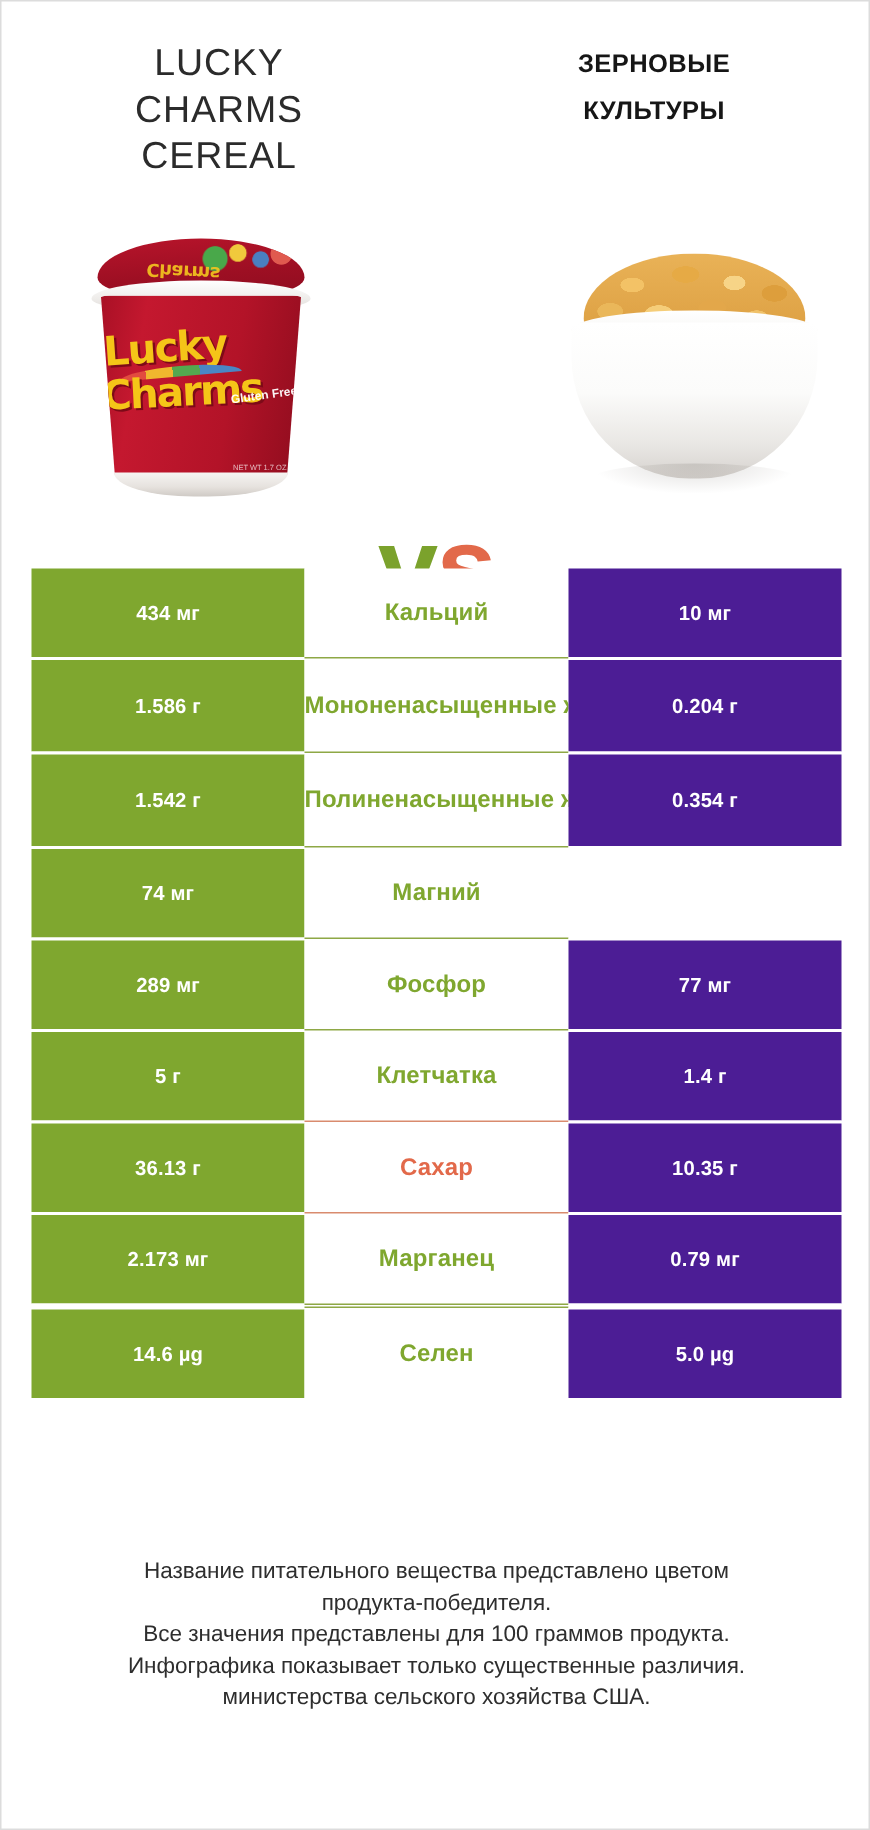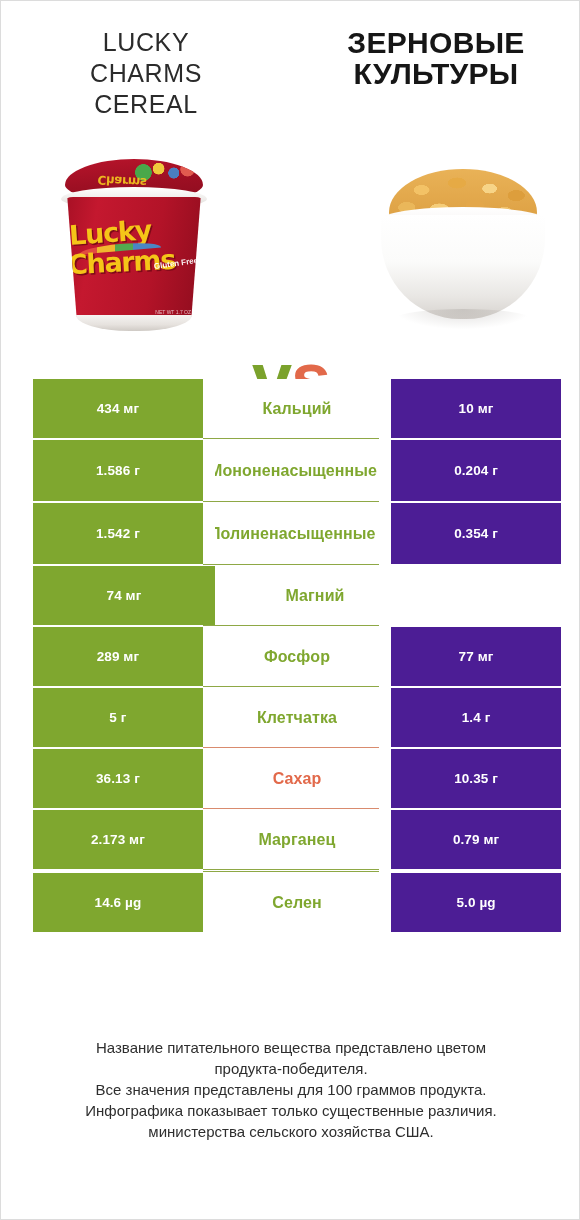--- a/index.html
+++ b/index.html
@@ -25,21 +25,21 @@
     flex:1 1 0; display:flex; flex-direction:column;
     align-items:center; justify-content:flex-start;
     padding-top:8px;
   }
   .title-left .tline {
     font-size:25px; line-height:31px; font-weight:300;
     letter-spacing:.6px; color:#2b2b2b; text-align:center;
     white-space:nowrap;
   }
   .title-right .tline {
-    font-size:30px; line-height:31px; font-weight:700;
+    font-size:17px; line-height:31px; font-weight:700;
     letter-spacing:.3px; color:#161616; text-align:left;
     white-space:nowrap;
   }
 
   
   .products {
     position:absolute; top:140px; left:0; width:580px; height:215px;
   }
 
   
@@ -156,21 +156,20 @@
     border-radius:50%;
   }
 
   
   .table { position:absolute; left:20px; top:378px; width:540px; }
   .row { display:flex; width:540px; align-items:stretch; }
   .cell {
     display:flex; align-items:center; justify-content:center;
     text-align:center; font-size:13.5px; font-weight:700;
     letter-spacing:.1px;
-    margin-left:12px;
   }
   .cell.left  { width:182px; background:#7fa72f; color:#ffffff; }
   .cell.mid   { width:176px; background:#ffffff; overflow:hidden; white-space:nowrap; }
   .cell.right { width:182px; background:#4c1d95; color:#ffffff; }
   .mid-inner {
     width:176px; text-align:center; line-height:18px;
     font-size:16px; font-weight:700;
     white-space:normal;
   }
   .row.single .cell { height:59px; }

